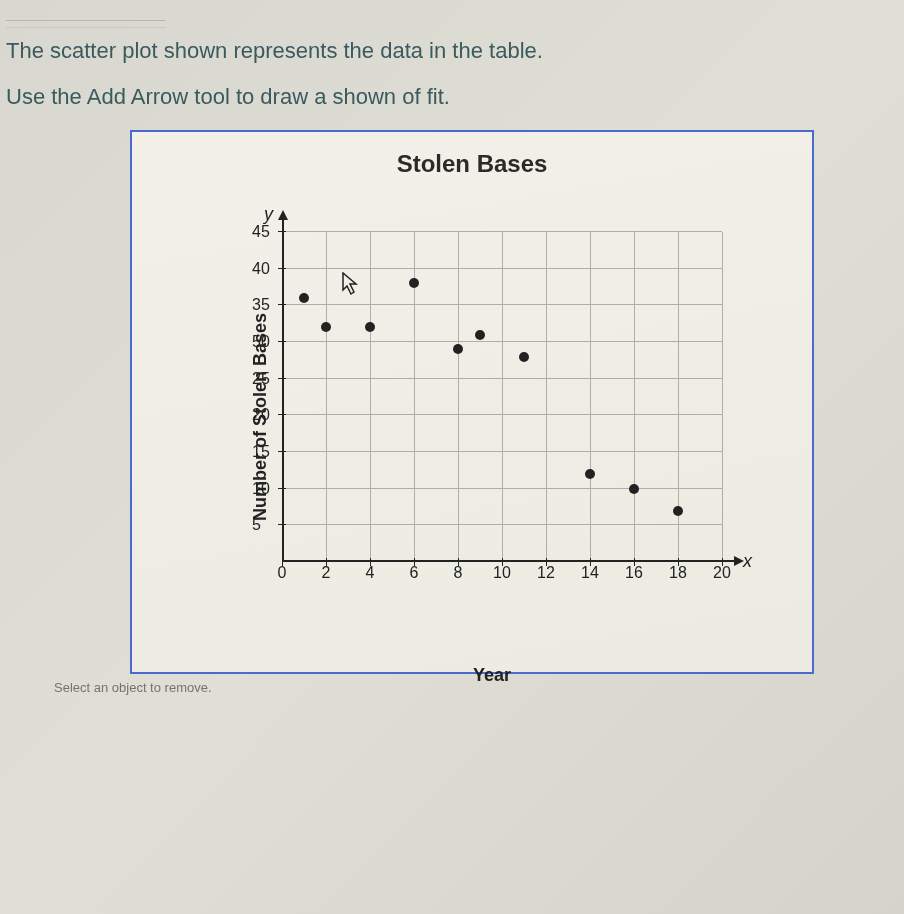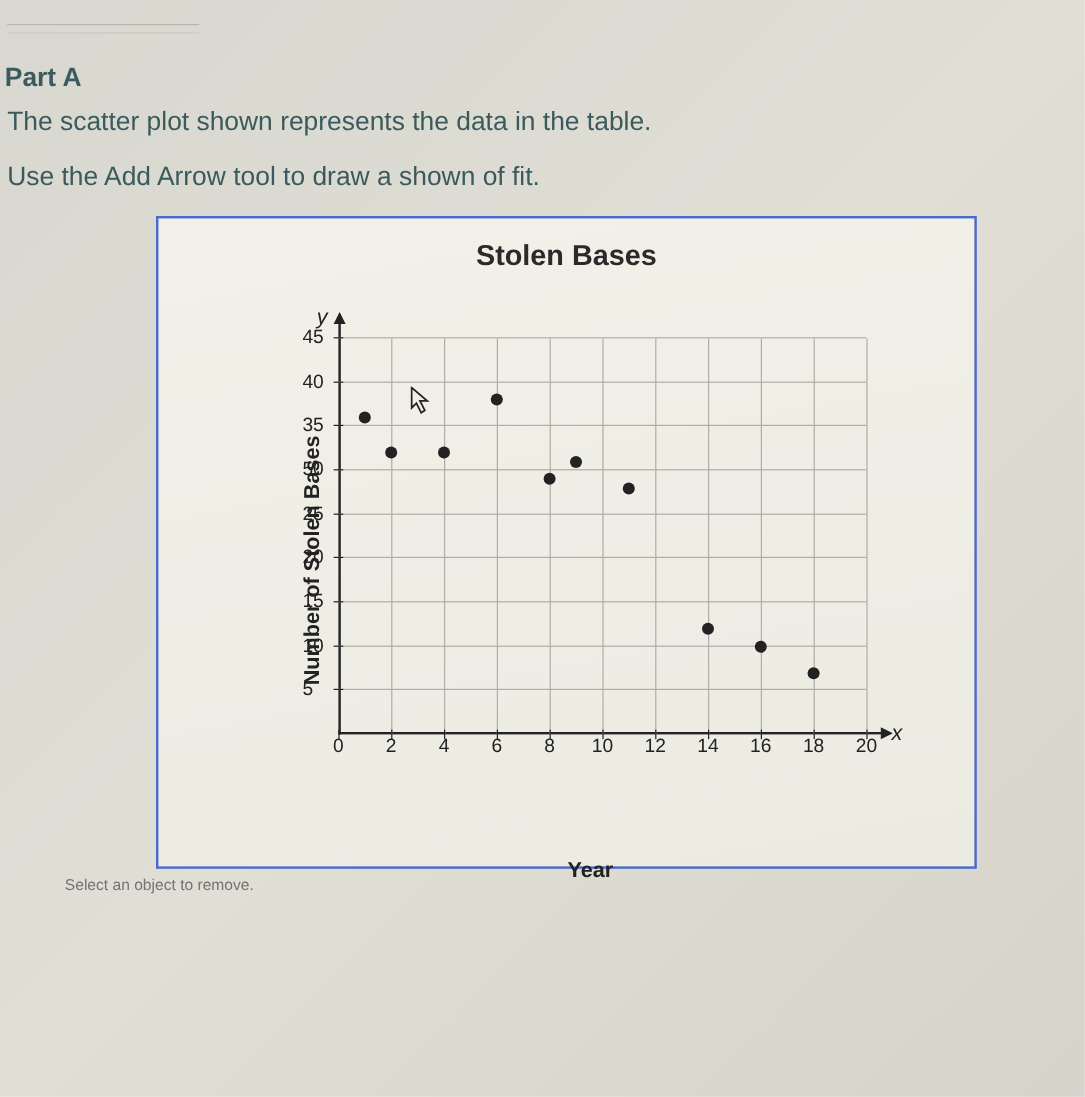--- a/index.html
+++ b/index.html
@@ -198,21 +198,20 @@
     margin-left: 6px;
   }
 </style>
 </head>
 <body>
 
 <div class="content">
   <div class="top-border-frag"></div>
 
 
-  <div class="part-label">Part A</div>
   <div class="instruction">The scatter plot shown represents the data in the table.</div>
   <div class="instruction">Use the Add Arrow tool to draw a shown of fit.</div>
 
 
   <div class="chart-frame">
     <div class="chart-title">Stolen Bases</div>
 
     <div class="plot-container">
       <div class="y-axis-label">Number of Stolen Bases</div>
 

